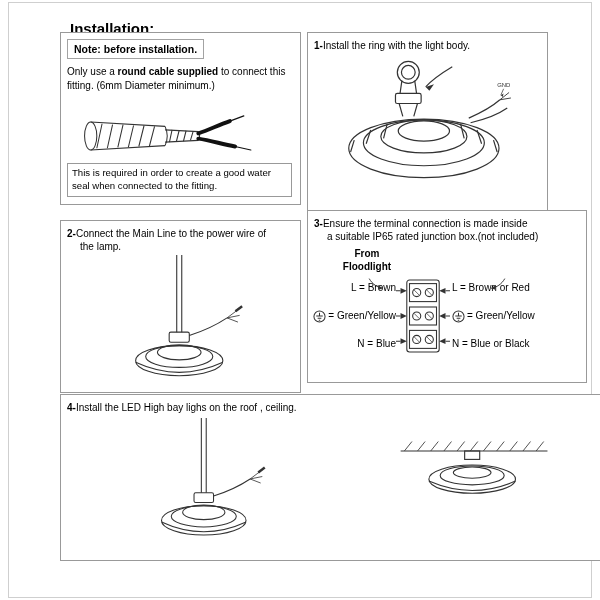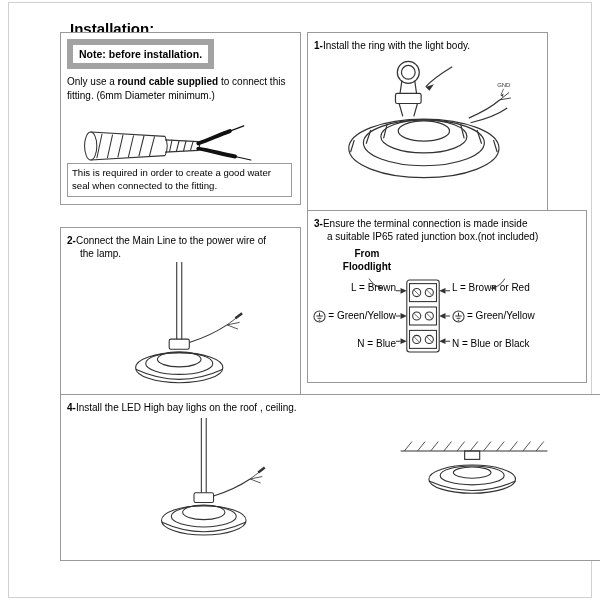--- a/index.html
+++ b/index.html
@@ -5,25 +5,25 @@
   html,body{margin:0;padding:0;}
   body{
     width:600px;height:600px;position:relative;background:#fff;color:#000;
     font-family:"Liberation Sans", sans-serif;overflow:hidden;
   }
   .frame{position:absolute;left:8px;right:8px;top:2px;bottom:2px;border:1px solid #cfcfcf;}
   .title{position:absolute;left:62px;top:12px;margin:8px;font-size:15px;font-weight:bold;}
   .panel{position:absolute;border:1px solid #999;background:#fff;box-sizing:border-box;padding:6px;}
   .p1{left:60px;top:32px;width:241px;height:173px;}
   .p2{left:307px;top:32px;width:241px;height:196px;}
-  .p3{left:60px;top:227px;width:241px;height:173px;}
+  .p3{left:60px;top:220px;width:241px;height:173px;}
   .p4{left:307px;top:210px;width:280px;height:173px;padding:6px 4px 6px 6px;}
   .p5{left:60px;top:394px;width:554px;height:167px;}
   .preline{white-space:pre-line;}
-  .note-header{display:inline-block;border:6px solid #a3a3a3;padding:3px 6px;font-weight:bold;font-size:10.5px;}
+  .note-header{display:inline-block;border:1px solid #a3a3a3;padding:3px 6px;font-weight:bold;font-size:10.5px;}
   .note-body{font-size:10px;margin:6px 0 16px;line-height:1.35;}
   .cable-art{margin:4px 0 0 2px;}
   .note-footer{position:absolute;left:6px;right:8px;bottom:7px;border:1px solid #999;
     padding:3px 4px;font-size:9.6px;line-height:1.35;margin-top:35px;}
   .step-head{font-size:10px;line-height:1.3;padding-left:13px;text-indent:-13px;margin:0 0 2px 0;}
   .step-num{font-weight:bold;}
   .center-art{display:block;margin:2px auto 0;}
   .p4-headers{display:flex;justify-content:space-between;font-weight:bold;font-size:10px;
     text-align:center;margin:5px 2px 0 10px;line-height:1.25;}
   .p4-headers .hl{width:86px;}

